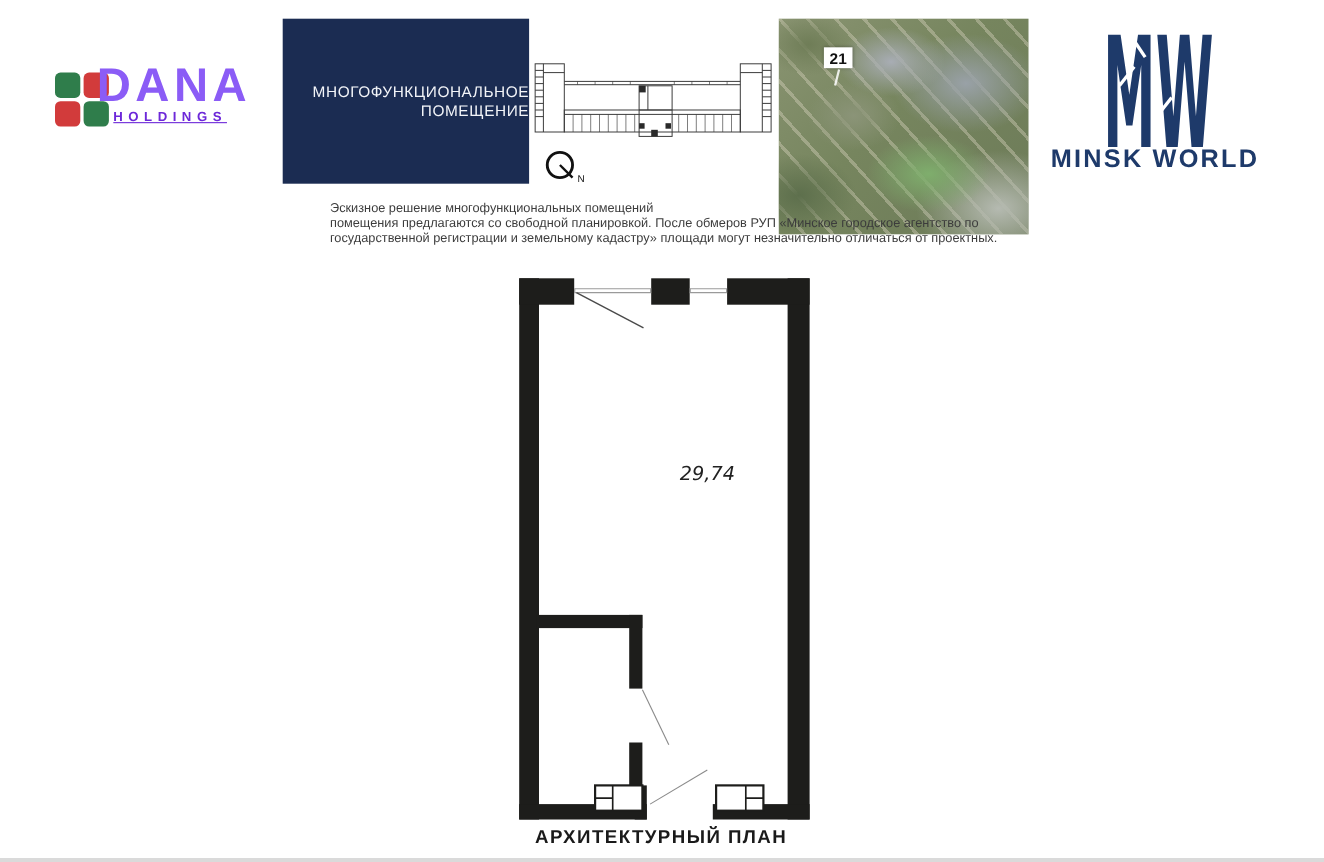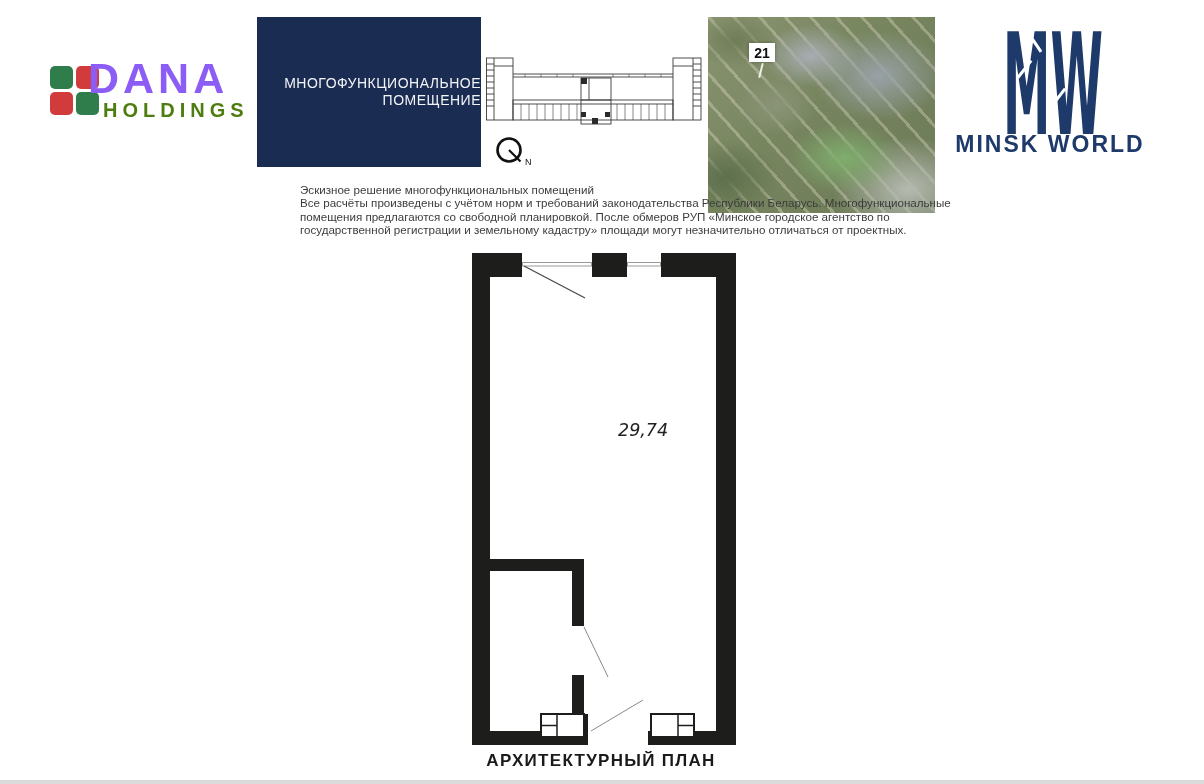--- a/index.html
+++ b/index.html
@@ -10,22 +10,22 @@
   .abs{position:absolute;}
 
   
   .dana-squares{left:50px;top:66px;width:50px;height:50px;display:grid;
     grid-template-columns:23px 23px;grid-template-rows:23px 23px;gap:3px;}
   .dana-squares .sq{border-radius:5px;}
   .sq-green{background:#2f7d4b;}
   .sq-red{background:#d23b3b;}
   .dana-title{left:88px;top:57px;font-size:43px;font-weight:bold;color:#8b5cf6;
     letter-spacing:4px;line-height:1;}
-  .dana-subtitle{left:103px;top:100px;font-size:20px;font-weight:bold;color:#4d7c0f;
-    letter-spacing:5px;line-height:1;}
+  .dana-subtitle{left:103px;top:100px;font-size:12px;font-weight:bold;color:#6d28d9;
+    letter-spacing:5px;line-height:1;text-decoration:underline;}
 
   
   .unit-banner{left:257px;top:17px;width:224px;height:150px;background:#1b2c52;
     display:flex;flex-direction:column;align-items:flex-end;justify-content:center;}
   .unit-banner div{color:#f2f4f8;font-size:14px;line-height:17.5px;letter-spacing:.5px;text-align:center;}
 
   
   .key-plan{left:485px;top:54px;}
   .compass{left:494px;top:134px;}
 
@@ -170,21 +170,20 @@
   <g fill="#ffffff">
     <rect x="48" y="42" width="22" height="3" transform="rotate(-52 59 43)"></rect>
     <rect x="82" y="70" width="22" height="3" transform="rotate(-52 93 71)"></rect>
     <rect x="64" y="18" width="16" height="3" transform="rotate(56 72 19)"></rect>
   </g>
 </svg>
 <div class="abs mw-name">MINSK WORLD</div>
 
 <div class="abs disclaimer">
   <div>Эскизное решение многофункциональных помещений</div>
-  <div>Все расчёты произведены с учётом норм и требований законодательства Республики Беларусь. Многофункциональные</div>
   <div>помещения предлагаются со свободной планировкой. После обмеров РУП «Минское городское агентство по</div>
   <div>государственной регистрации и земельному кадастру» площади могут незначительно отличаться от проектных.</div>
 </div>
 
 <svg class="abs plan-svg" width="292" height="504" viewBox="455 248 292 504">
 
   <g fill="#1d1d1b">
     <rect x="472" y="253" width="18" height="492"></rect>
     <rect x="716" y="253" width="20" height="492"></rect>
     <rect x="472" y="253" width="50" height="24"></rect>

